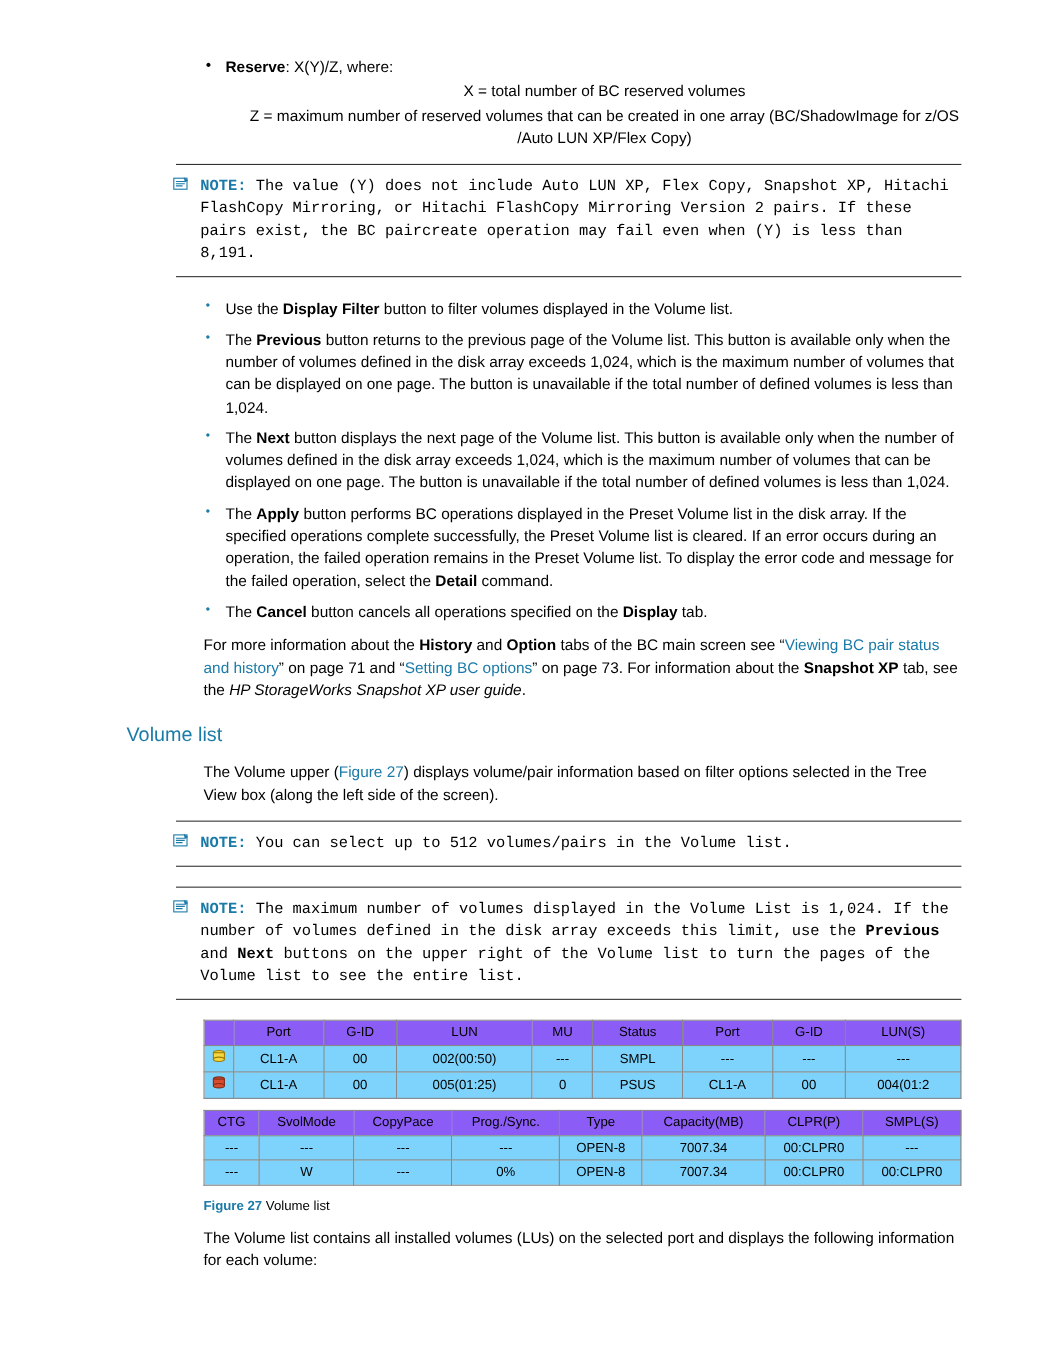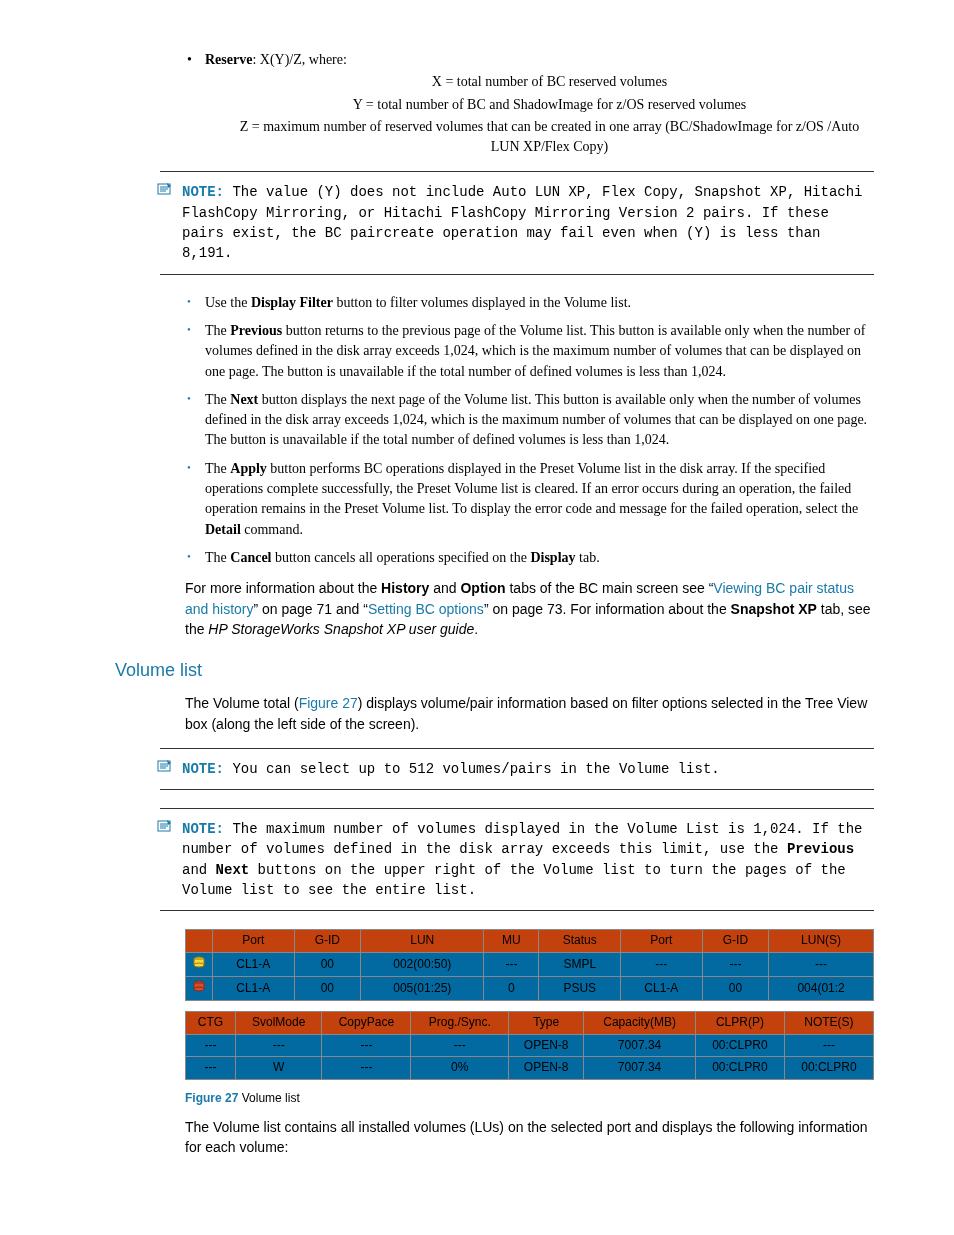--- a/index.html
+++ b/index.html
@@ -13,21 +13,21 @@
     padding: 50px 80px 30px 80px;
   }
   .content { margin-left: 105px; }
   .content-wide { margin-left: 80px; }
   .section-heading {
     color: #1a7aa8;
     font-size: 18px;
     font-weight: normal;
     margin: 18px 0 8px -45px;
   }
-  ul.bullets { list-style: none; margin: 0 0 10px 0; font-family: Liberation Serif, serif; }
+  ul.bullets { list-style: none; margin: 0 0 10px 0; }
   ul.bullets > li { position: relative; padding-left: 20px; margin-bottom: 8px; }
   ul.bullets > li::before {
     content: "•"; position: absolute; left: 2px; top: 0;
     font-size: 14px; line-height: 1.4;
   }
   ul.bullets.teal > li::before { color: #1a7aa8; font-size: 11px; top:1px;}
   .sub { margin: 2px 0 2px 20px; text-align: center; }
   .bold { font-weight: bold; }
   .italic { font-style: italic; }
   .note-block {
@@ -45,39 +45,38 @@
   .note-label { color: #1a7aa8; font-weight: bold; }
   .link { color: #1a7aa8; }
   p.para { margin: 10px 0; }
   .tables-wrap { margin: 18px 0 6px 0; }
   table.data {
     border-collapse: collapse; width: 100%; font-size: 12px;
     font-family: Tahoma, Arial, sans-serif; margin-bottom: 10px;
   }
   table.data th, table.data td {
     border: 1px solid #888; padding: 2px 6px; text-align: center;
-    font-weight: normal; background: #0369a1;
-  }
-  table.data th { background: #c2410c; }
+    font-weight: normal; background: #7dd3fc;
+  }
+  table.data th { background: #8b5cf6; }
   .icon-cell { width: 18px; padding:0; }
   .fig-caption { font-size: 12px; margin: 4px 0 10px 0; }
   .fig-caption .fig-num { color: #1a7aa8; font-weight: bold; }
   svg.note-svg { width:16px; height:14px; }
   .row-icon { width:14px; height:14px; display:inline-block; }
 </style>
 </head>
 <body>
 
 <div class="content">
 
   <ul class="bullets">
     <li>
       <span class="bold">Reserve</span><span>: X(Y)/Z, where:</span>
       <div class="sub">X = total number of BC reserved volumes</div>
-      <div class="sub">Y = total number of BC and ShadowImage for z/OS reserved volumes</div>
       <div class="sub">Z = maximum number of reserved volumes that can be created in one array (BC/ShadowImage for z/OS /Auto LUN XP/Flex Copy)</div>
     </li>
   </ul>
 
   <div class="note-block">
     <span class="note-icon">
       <svg class="note-svg" viewBox="0 0 16 14">
           <rect x="1" y="2" width="12" height="10" fill="none" stroke="#1a7aa8" stroke-width="1"></rect>
           <line x1="3" y1="5" x2="11" y2="5" stroke="#1a7aa8"></line>
           <line x1="3" y1="7" x2="11" y2="7" stroke="#1a7aa8"></line>
@@ -116,21 +115,21 @@
     <span>For more information about the </span><span class="bold">History</span><span> and </span><span class="bold">Option</span><span> tabs of the BC main screen see “</span><span class="link">Viewing BC pair status and history</span><span>” on page 71 and “</span><span class="link">Setting BC options</span><span>” on page 73. For information about the </span><span class="bold">Snapshot XP</span><span> tab, see the </span><span class="italic">HP StorageWorks Snapshot XP user guide</span><span>.</span>
   </p>
 </div>
 
 <div class="content-wide">
   <h2 class="section-heading">Volume list</h2>
 </div>
 
 <div class="content">
   <p class="para">
-    <span>The Volume total (</span><span class="link">Figure 27</span><span>) displays volume/pair information based on filter options selected in the Tree View box (along the left side of the screen).</span>
+    <span>The Volume upper (</span><span class="link">Figure 27</span><span>) displays volume/pair information based on filter options selected in the Tree View box (along the left side of the screen).</span>
   </p>
 
   <div class="note-block">
     <span class="note-icon">
       <svg class="note-svg" viewBox="0 0 16 14">
           <rect x="1" y="2" width="12" height="10" fill="none" stroke="#1a7aa8" stroke-width="1"></rect>
           <line x1="3" y1="5" x2="11" y2="5" stroke="#1a7aa8"></line>
           <line x1="3" y1="7" x2="11" y2="7" stroke="#1a7aa8"></line>
           <line x1="3" y1="9" x2="9" y2="9" stroke="#1a7aa8"></line>
           <path d="M10 1 l4 3 -3 2 z" fill="#1a7aa8"></path>
@@ -206,21 +205,21 @@
     <table class="data">
       <tbody>
           <tr>
         <th>CTG</th>
         <th>SvolMode</th>
         <th>CopyPace</th>
         <th>Prog./Sync.</th>
         <th>Type</th>
         <th>Capacity(MB)</th>
         <th>CLPR(P)</th>
-        <th>NOTE(S)</th>
+        <th>SMPL(S)</th>
       </tr>
       <tr>
         <td>---</td>
         <td>---</td>
         <td>---</td>
         <td>---</td>
         <td>OPEN-8</td>
         <td>7007.34</td>
         <td>00:CLPR0</td>
         <td>---</td>

